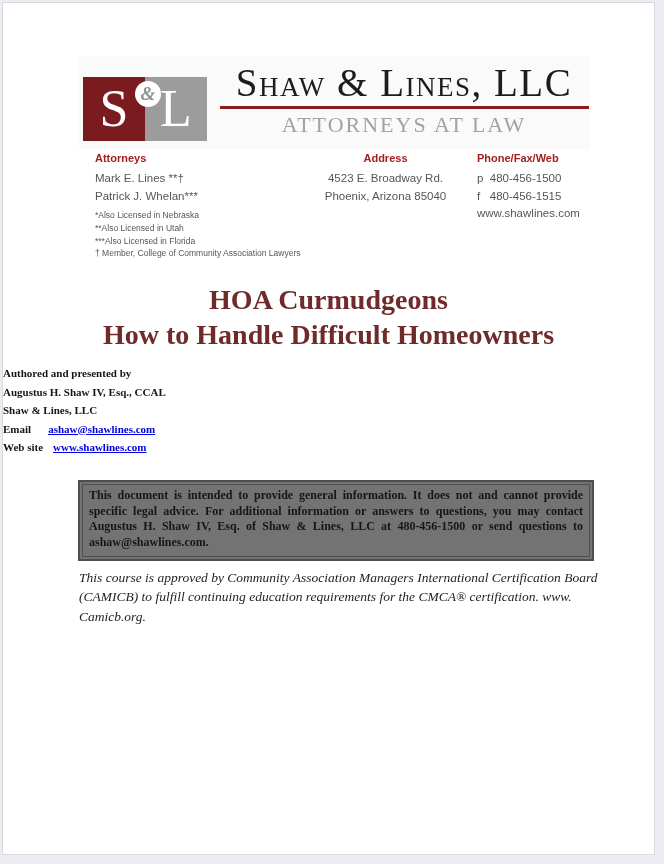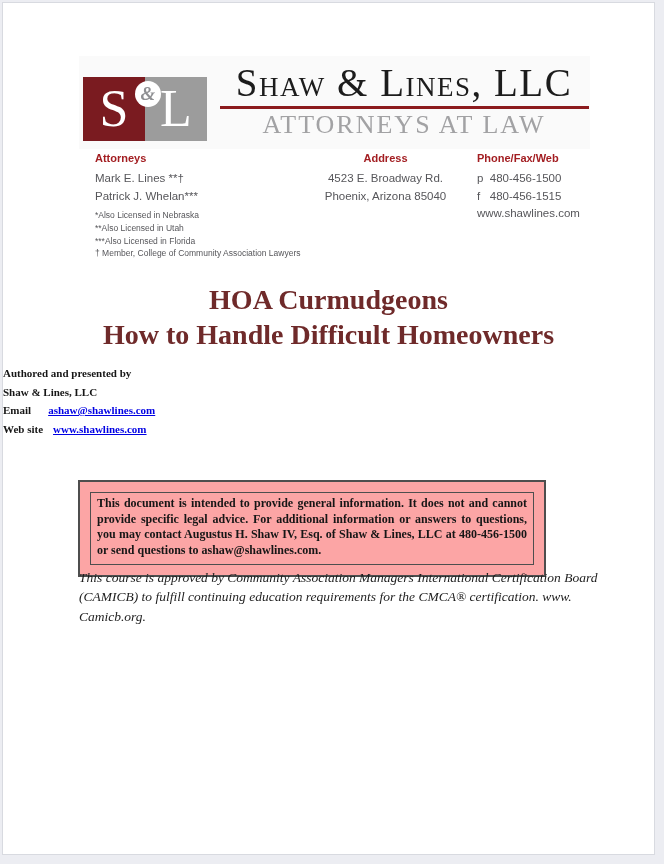--- a/index.html
+++ b/index.html
@@ -24,21 +24,21 @@
   .amp-circle{position:absolute;left:132px;top:78px;width:26px;height:26px;border-radius:50%;
               background:#fff;text-align:center;}
   .amp-circle span{color:var(--amp-gray);font-family:"Liberation Serif",serif;font-style:italic;
               font-size:19px;line-height:26px;font-weight:bold;}
   .wordmark{position:absolute;left:212px;top:58px;width:378px;text-align:center;
             font-variant:small-caps;font-size:39px;line-height:44px;letter-spacing:1.5px;
             color:var(--wordmark-ink);}
   .brand-rule{position:absolute;left:217px;top:103px;width:369px;height:3px;
               background:var(--brand-rule-red);}
   .tagline{position:absolute;left:212px;top:109px;width:378px;text-align:center;
-           font-size:26px;line-height:26px;letter-spacing:2px;color:var(--tagline-gray);}
+           font-size:22px;line-height:26px;letter-spacing:2px;color:var(--tagline-gray);}
 
   
   .col{position:absolute;top:149px;font-family:"Liberation Sans",sans-serif;color:var(--column-text);}
   .col-attorneys{left:92px;width:200px;}
   .col-address{left:295px;width:175px;text-align:center;}
   .col-contact{left:474px;width:150px;}
   .col-heading{font-size:11px;font-weight:bold;color:var(--heading-red);line-height:13px;margin-bottom:5px;}
   .col-line{font-size:11.5px;line-height:17.5px;white-space:pre-wrap;}
   .footnotes{margin-top:4px;}
   .footnote{font-size:8.5px;line-height:12.8px;white-space:nowrap;}
@@ -46,22 +46,22 @@
   
   .doc-title{position:absolute;left:0;top:279px;width:100%;text-align:center;
              color:var(--title-maroon);font-weight:bold;font-size:28px;line-height:35px;}
   .byline{position:absolute;left:0;top:361px;width:100%;
           color:var(--text-dark);font-weight:bold;font-size:11px;line-height:18.6px;}
   .doc-link{color:var(--link-blue);font-weight:bold;text-decoration:underline;}
   .email-gap{margin-left:17px;}
   .web-gap{margin-left:10px;}
 
   
-  .disclaimer-outer{position:absolute;left:75px;top:477px;width:468px;
-                    border:2px solid #4e4e4e;padding:10px;background:#fca5a5;}
+  .disclaimer-outer{position:absolute;left:75px;top:477px;width:516px;
+                    border:2px solid #4e4e4e;padding:2px;background:#737373;}
   .disclaimer-inner{border:1px solid #4e4e4e;padding:3px 6px 5px 6px;}
   .disclaimer-inner p{font-size:12px;font-weight:bold;line-height:15.7px;
                       text-align:justify;color:var(--text-dark);}
 
   
   .course-note{position:absolute;left:76px;top:565px;width:520px;
                font-style:italic;font-size:13.5px;line-height:19.3px;color:#1e1e1e;}
 </style>
 </head>
 <body>
@@ -107,20 +107,21 @@
     <div class="col-line">www.shawlines.com</div>
   </div>
 
   <div class="doc-title">
     <div>HOA Curmudgeons</div>
     <div>How to Handle Difficult Homeowners</div>
   </div>
 
   <div class="byline">
     <div>Authored and presented by</div>
+    <div>Augustus H. Shaw IV, Esq., CCAL</div>
     <div>Shaw &amp; Lines, LLC</div>
     <div>
       <span>Email</span><a href="#" class="doc-link email-gap">ashaw@shawlines.com</a>
     </div>
     <div>
       <span>Web site</span><a href="#" class="doc-link web-gap">www.shawlines.com</a>
     </div>
   </div>
 
   <div class="disclaimer-outer">

